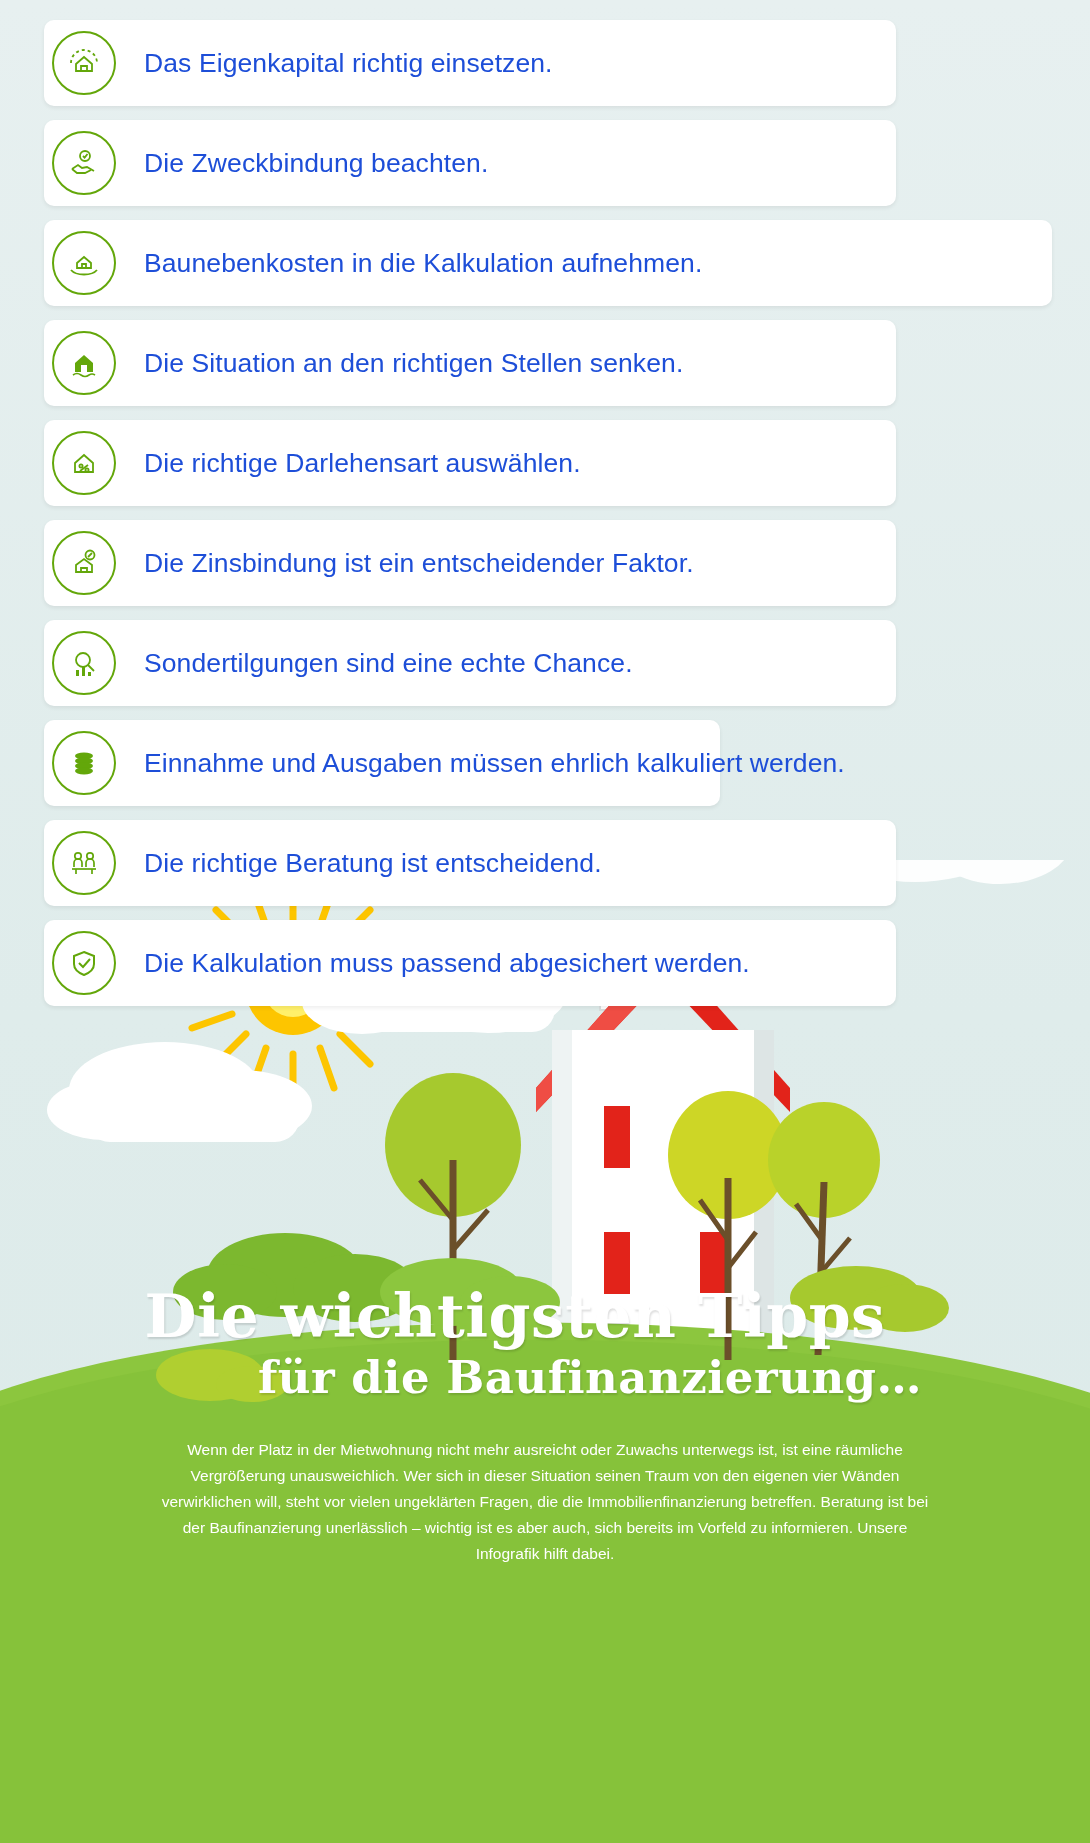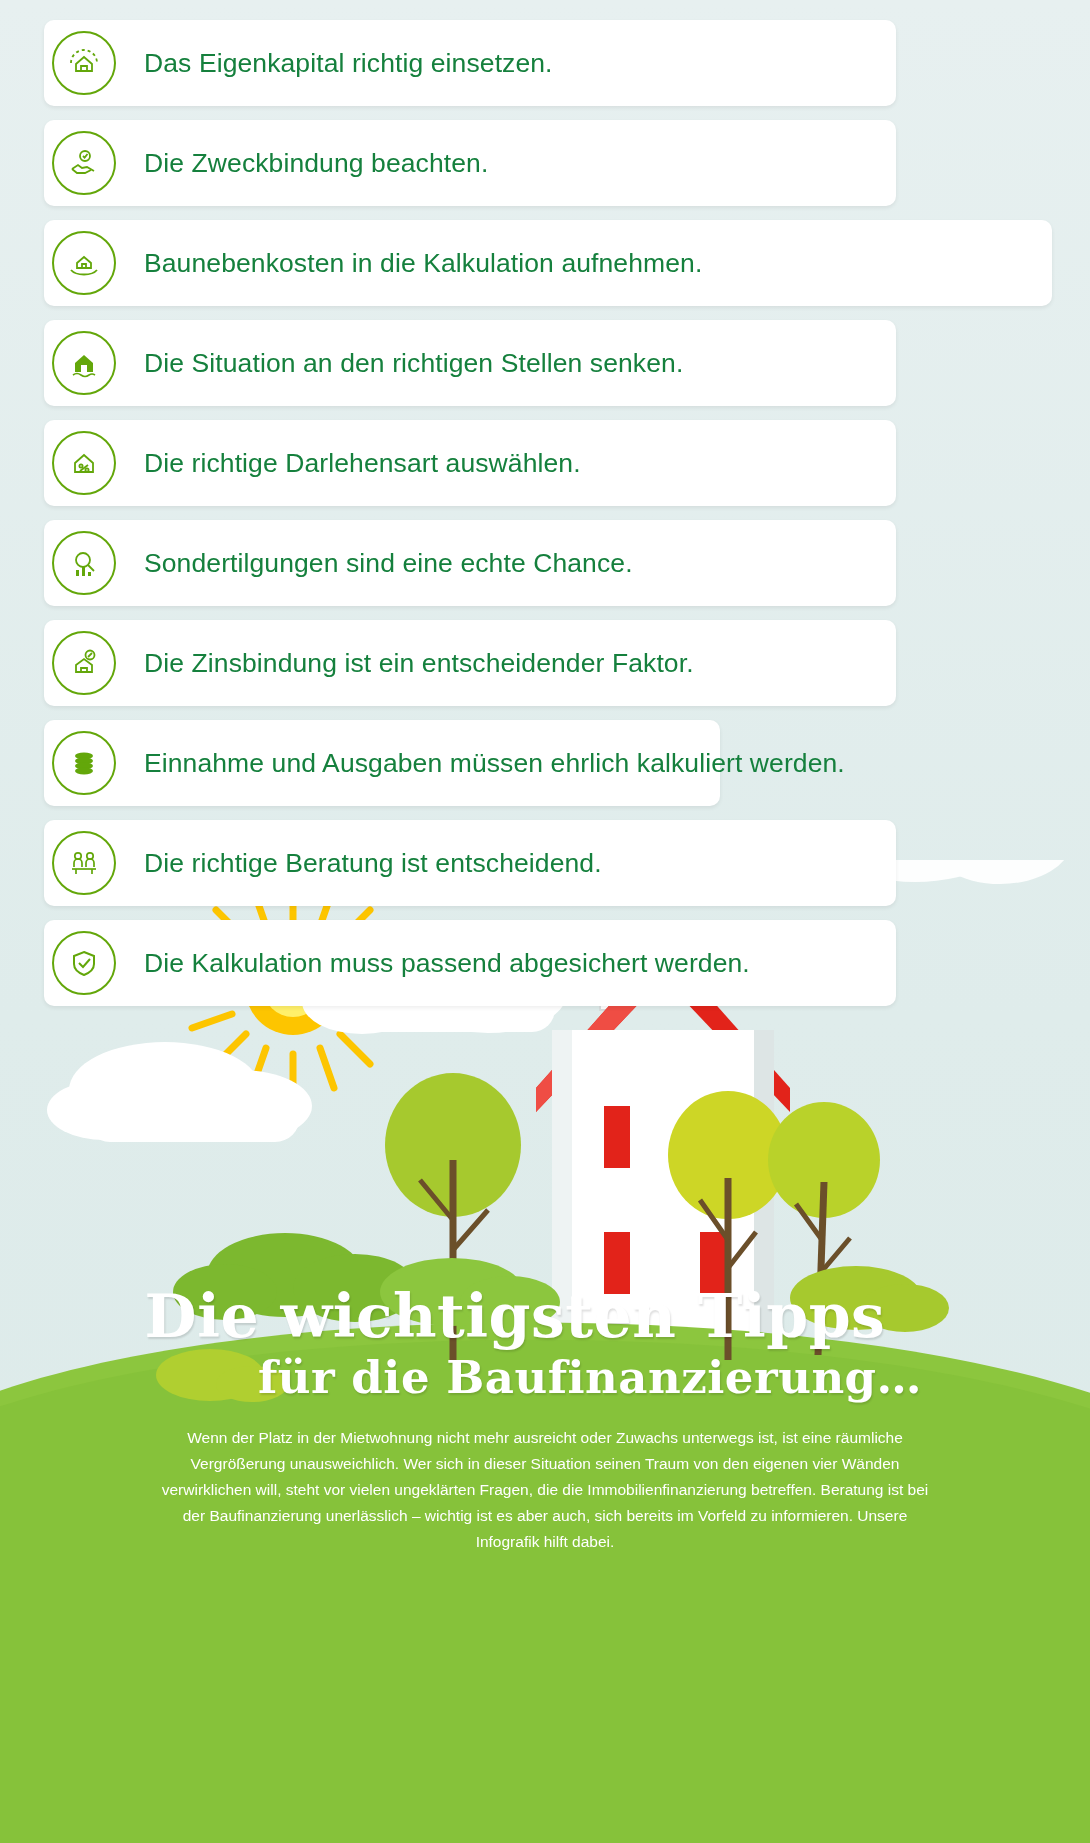--- a/index.html
+++ b/index.html
@@ -46,21 +46,21 @@
     height: 86px;
     background: #ffffff;
     border-radius: 10px;
     box-shadow: 0 2px 4px rgba(0,0,0,0.07);
     display: flex;
     align-items: center;
   }
   .tip-text {
     margin-left: 100px;
     font-size: 26.5px;
-    color: #15803d;
+    color: #1d4ed8;
     font-family: "Liberation Sans", sans-serif;
     white-space: nowrap;
     letter-spacing: 0.1px;
   }
   .tip-icon {
     position: absolute;
     left: 52px;
     top: 11px;
     width: 64px;
     height: 64px;
@@ -117,21 +117,21 @@
     top: 1425px;
     width: 1090px;
     z-index: 9;
     text-align: center;
     color: #ffffff;
     font-size: 15.5px;
     line-height: 26px;
     font-family: "Liberation Sans", sans-serif;
   }
   #intro p {
-    margin: 0 auto;
+    margin: 12px auto;
     width: 790px;
   }
 </style>
 </head>
 <body>
 
 <div id="page">
 
   <div id="scene">
     <svg width="1090" height="983" viewBox="0 0 1090 983">
@@ -297,43 +297,43 @@
           <path d="M11 20 L20 12 L29 20 V29 H11 Z"></path>
           <circle cx="17" cy="23" r="1.6"></circle>
           <circle cx="23" cy="27" r="1.6"></circle>
           <path d="M24 22 L16 28"></path>
         </svg>
       </div>
     </div>
 
     <div class="tip-row">
       <div class="tip-card" style="width:852px">
+        <span class="tip-text">Die Zinsbindung ist ein entscheidender Faktor.</span>
+      </div>
+      <div class="tip-icon">
+        <svg width="40" height="40" viewBox="0 0 40 40" fill="none" stroke="#63a70a" stroke-width="1.8">
+          <circle cx="26" cy="12" r="4.5"></circle>
+          <path d="M28 10 L24 14"></path>
+          <path d="M12 22 L20 16 L28 22 V29 H12 Z"></path>
+          <path d="M17 29 V25 H23 V29"></path>
+        </svg>
+      </div>
+    </div>
+
+    <div class="tip-row">
+      <div class="tip-card" style="width:852px">
         <span class="tip-text">Sondertilgungen sind eine echte Chance.</span>
       </div>
       <div class="tip-icon">
         <svg width="40" height="40" viewBox="0 0 40 40" fill="none" stroke="#63a70a" stroke-width="1.8">
           <circle cx="19" cy="17" r="7"></circle>
           <path d="M24 22 L30 28"></path>
           <rect x="12" y="27" width="3" height="6" fill="#63a70a" stroke="none"></rect>
           <rect x="18" y="24" width="3" height="9" fill="#63a70a" stroke="none"></rect>
           <rect x="24" y="29" width="3" height="4" fill="#63a70a" stroke="none"></rect>
-        </svg>
-      </div>
-    </div>
-
-    <div class="tip-row">
-      <div class="tip-card" style="width:852px">
-        <span class="tip-text">Die Zinsbindung ist ein entscheidender Faktor.</span>
-      </div>
-      <div class="tip-icon">
-        <svg width="40" height="40" viewBox="0 0 40 40" fill="none" stroke="#63a70a" stroke-width="1.8">
-          <circle cx="26" cy="12" r="4.5"></circle>
-          <path d="M28 10 L24 14"></path>
-          <path d="M12 22 L20 16 L28 22 V29 H12 Z"></path>
-          <path d="M17 29 V25 H23 V29"></path>
         </svg>
       </div>
     </div>
 
     <div class="tip-row">
       <div class="tip-card" style="width:676px">
         <span class="tip-text">Einnahme und Ausgaben müssen ehrlich kalkuliert werden.</span>
       </div>
       <div class="tip-icon">
         <svg width="40" height="40" viewBox="0 0 40 40" fill="none" stroke="#63a70a" stroke-width="1.6">

